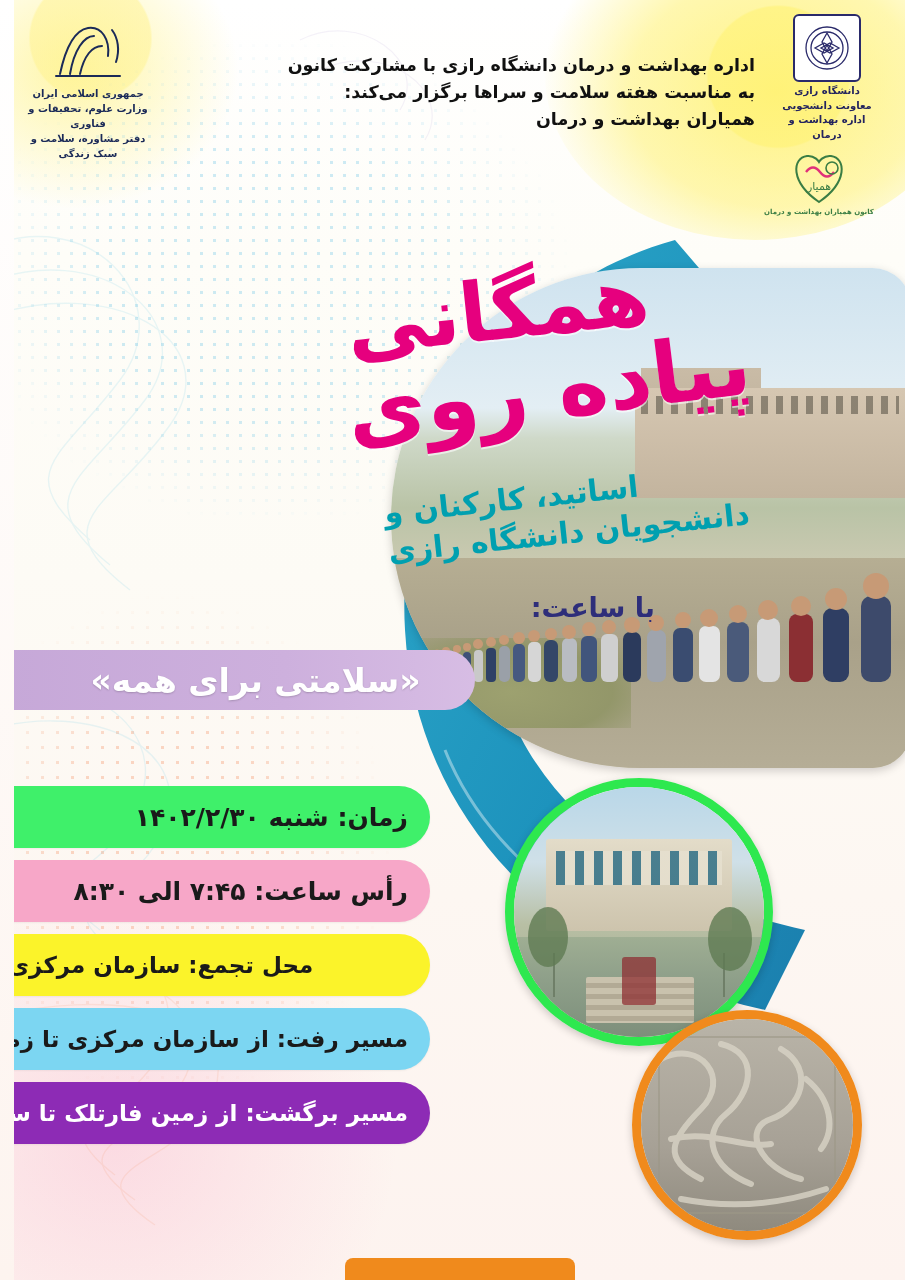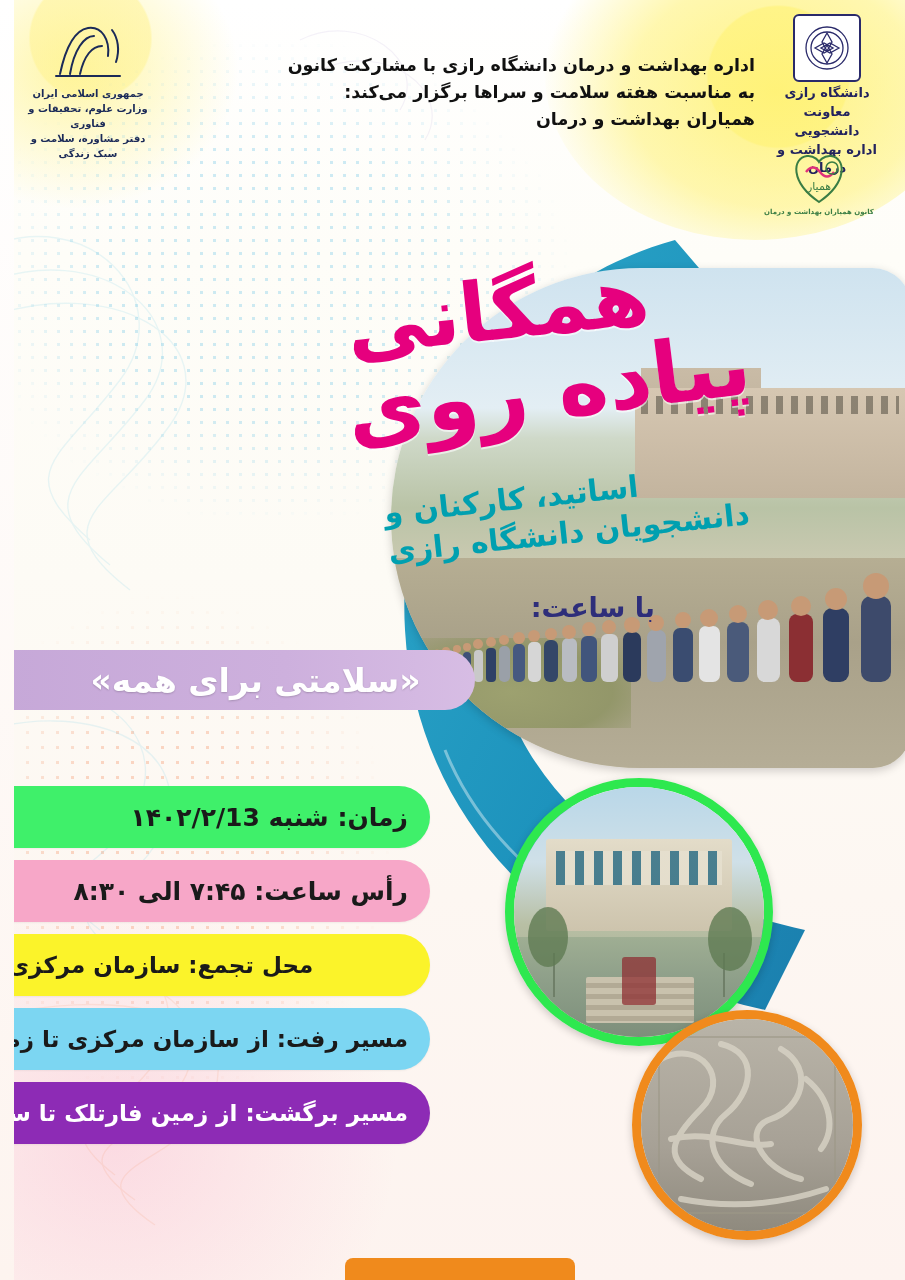--- a/index.html
+++ b/index.html
@@ -64,21 +64,21 @@
   }
   .logo-razi{
     position:absolute;right:24px;top:14px;width:108px;text-align:center;
   }
   .logo-razi .seal{
     width:64px;height:64px;margin:0 auto 2px;
     border:2px solid #2a2a6a;border-radius:6px;
     display:flex;align-items:center;justify-content:center;
     background:#fff;
   }
-  .logo-razi .cap{font-size:13px;color:#23235e;line-height:1.45;font-weight:bold;}
+  .logo-razi .cap{font-size:10px;color:#23235e;line-height:1.45;font-weight:bold;}
   .logo-salamat{
     position:absolute;right:30px;top:148px;width:112px;text-align:center;
   }
   .logo-salamat .mark{
     width:74px;height:58px;margin:0 auto;
   }
   .logo-salamat .cap{font-size:7px;color:#3a7d44;font-weight:bold;margin-top:2px;}
   .logo-left{
     position:absolute;left:22px;top:16px;width:132px;text-align:center;
   }
@@ -453,21 +453,21 @@
     <div>دانشجویان دانشگاه رازی</div>
   </div>
 
   <div class="motto-label">با ساعت:</div>
   <div class="motto-band">
     <span>«سلامتی برای همه»</span>
   </div>
 
   <div class="bands">
     <div class="band b1" style="background: rgb(63, 240, 106);">
-      <span>زمان: شنبه ۱۴۰۲/۲/13</span>
+      <span>زمان: شنبه ۱۴۰۲/۲/۳۰</span>
 
     </div>
     <div class="band b2" style="background: rgb(247, 167, 200);">
       <span>رأس ساعت: ۷:۴۵ الی ۸:۳۰</span>
       <i class="dot"></i>
       <i class="dot d2"></i>
     </div>
     <div class="band b3" style="background: rgb(251, 243, 42);">
       <span>محل تجمع: سازمان مرکزی</span>
       <i class="dot"></i>

